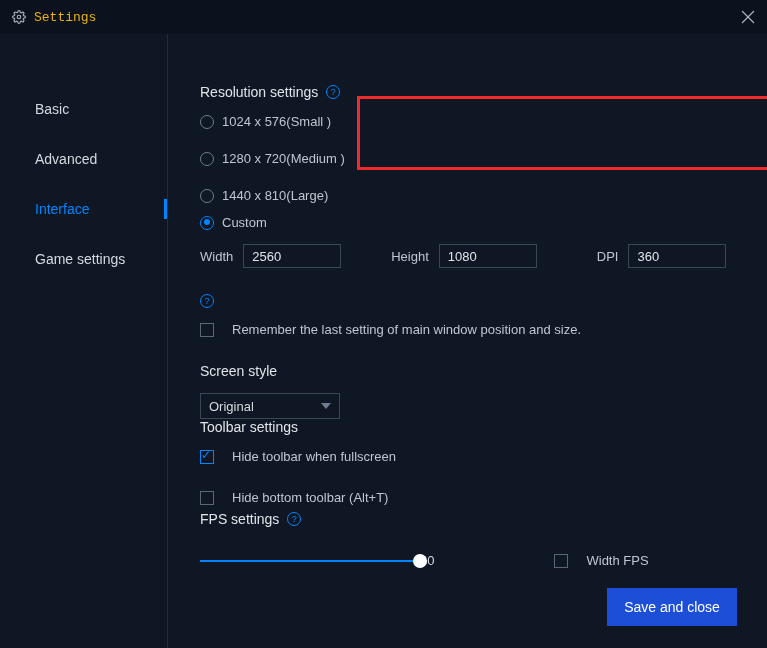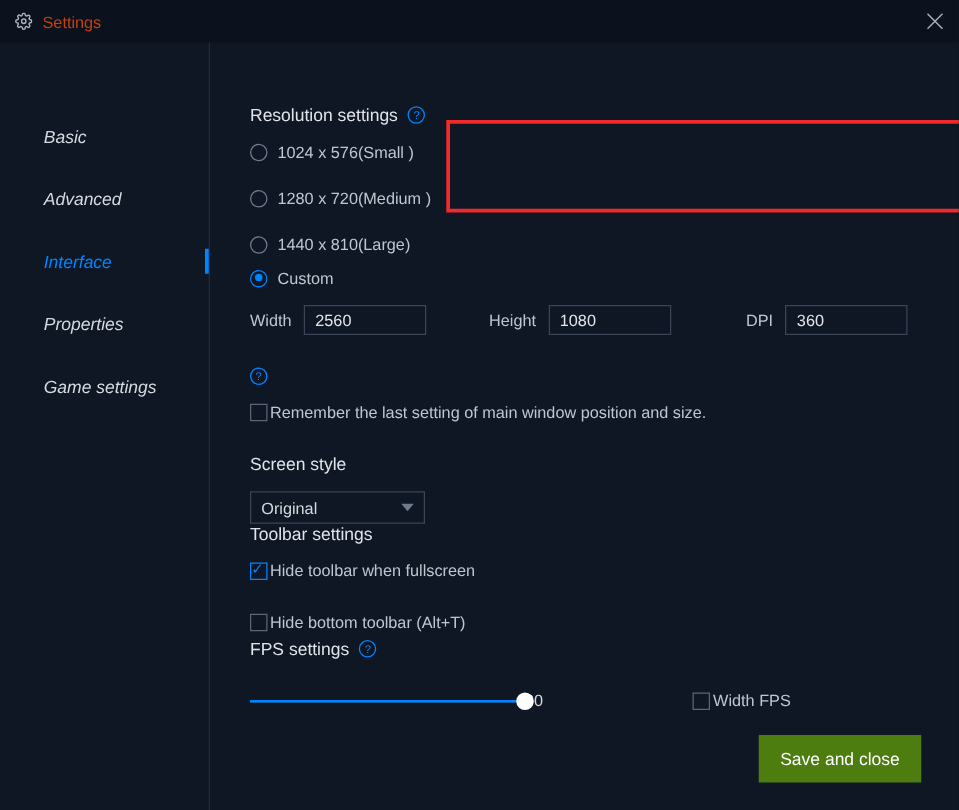--- a/index.html
+++ b/index.html
@@ -1,27 +1,27 @@
 <!DOCTYPE html>
 <html><head>
 <meta charset="utf-8">
 <style>
   * { box-sizing: border-box; margin: 0; padding: 0; font-family: "Segoe UI", Arial, sans-serif; }
   body { background: #0f1724; color: #d5d9e0; width: 767px; height: 648px; overflow: hidden; position: relative; }
   
   .titlebar { height: 34px; display: flex; align-items: center; padding: 0 12px; background: #0c121d; }
   .titlebar .gear { width: 14px; height: 14px; margin-right: 8px; }
-  .titlebar .title { font-size: 13px; color: #c2410c; }
+  .titlebar .title { font-size: 13px; color: #eab308; font-family: Liberation Mono, monospace; }
   .titlebar .spacer { flex: 1; }
   .titlebar .close { width: 14px; height: 14px; cursor: pointer; }
 
   .content { display: flex; height: calc(100% - 34px); }
   
   .sidebar { width: 168px; padding-top: 50px; border-right: 1px solid #222b3d; }
-  .side-item { height: 50px; display: flex; align-items: center; padding-left: 35px; font-size: 14px; color: #d5d9e0; cursor: pointer; position: relative; font-style: italic; }
+  .side-item { height: 50px; display: flex; align-items: center; padding-left: 35px; font-size: 14px; color: #d5d9e0; cursor: pointer; position: relative; }
   .side-item.active { color: #0085ff; }
   .side-item.active::after { content: ""; position: absolute; right: 0; top: 15px; bottom: 15px; width: 3px; background: #0085ff; }
 
   .main { flex: 1; padding: 50px 30px 20px 32px; position: relative; font-size: 13px; }
   
   .section-title { font-size: 14px; color: #e1e5ea; margin-bottom: 14px; display: flex; align-items: center; gap: 8px; }
   .help-icon { width: 14px; height: 14px; border: 1px solid #0085ff; border-radius: 50%; display: inline-flex; align-items: center; justify-content: center; font-size: 9px; color: #0085ff; }
   
   .radio-row { display: flex; gap: 22px; margin-bottom: 10px; flex-direction: column; }
   .radio { display: flex; align-items: center; gap: 8px; cursor: pointer; font-size: 13px; color: #c0c6d0; }
@@ -31,38 +31,38 @@
 
   .highlight-box { position: absolute; border: 3px solid #f02a2a; left: 189px; top: 62px; width: 552px; height: 74px; pointer-events: none; }
 
   .custom-block { padding-top: 2px; }
   .field-row { display: flex; align-items: center; gap: 10px; margin-top: 14px; margin-bottom: 26px; }
   .field-label { font-size: 13px; color: #c0c6d0; }
   .field-input { background: #0f1724; border: 1px solid #3a4558; color: #e1e5ea; height: 24px; width: 98px; padding: 0 8px; font-size: 13px; }
   .field-spacer-md { width: 30px; }
   .field-spacer-lg { width: 40px; }
 
-  .checkbox-row { display: flex; align-items: center; gap: 2px; font-size: 13px; color: #c0c6d0; margin-bottom: 6px; }
+  .checkbox-row { display: flex; align-items: center; gap: 18px; font-size: 13px; color: #c0c6d0; margin-bottom: 6px; }
   .checkbox { width: 14px; height: 14px; border: 1px solid #5a6578; position: relative; cursor: pointer; flex-shrink: 0; }
   .checkbox.checked { border-color: #0085ff; }
   .checkbox.checked::after { content: "✓"; position: absolute; top: -3px; left: 0px; font-size: 12px; color: #0085ff; }
 
   .row2col { display: flex; }
   .col { flex: 1; }
 
   .slider-wrap { display: flex; align-items: center; margin-top: 12px; margin-bottom: 28px; }
   .slider { position: relative; height: 14px; width: 220px; }
   .slider-track { position: absolute; top: 6px; left: 0; right: 0; height: 2px; background: #3a4558; }
   .slider-fill { position: absolute; top: 6px; left: 0; height: 2px; background: #0085ff; }
   .slider-thumb { position: absolute; top: 0; width: 14px; height: 14px; background: #fff; border-radius: 50%; transform: translateX(-50%); }
 
   .select { width: 140px; height: 26px; border: 1px solid #3a4558; display: flex; align-items: center; padding: 0 8px; justify-content: space-between; margin-top: 10px; cursor: pointer; font-size: 13px; }
   .select .chev { width: 10px; height: 10px; }
 
-  .save-btn { position: absolute; right: 30px; bottom: 22px; background: #4d7c0f; color: #fff; border: none; height: 38px; width: 130px; font-size: 14px; cursor: pointer; }
+  .save-btn { position: absolute; right: 30px; bottom: 22px; background: #1d4ed8; color: #fff; border: none; height: 38px; width: 130px; font-size: 14px; cursor: pointer; }
 
   svg { display: block; }
 </style>
 </head>
 <body>
 
 <div class="titlebar">
   <span>
     <svg class="gear" viewBox="0 0 24 24" fill="none" stroke="#a8b0bd" stroke-width="2">
       <circle cx="12" cy="12" r="3"></circle>
@@ -85,23 +85,20 @@
     <div class="side-item">
         <span>Basic</span>
       </div>
     <div class="side-item">
         <span>Advanced</span>
       </div>
     <div class="side-item active">
         <span>Interface</span>
       </div>
     <div class="side-item">
-        <span>Properties</span>
-      </div>
-    <div class="side-item">
         <span>Game settings</span>
       </div>
   </div>
 
   <div class="main">
 
     <div class="section-title">
       <span>Resolution settings</span>
       <span class="help-icon">?</span>
     </div>

